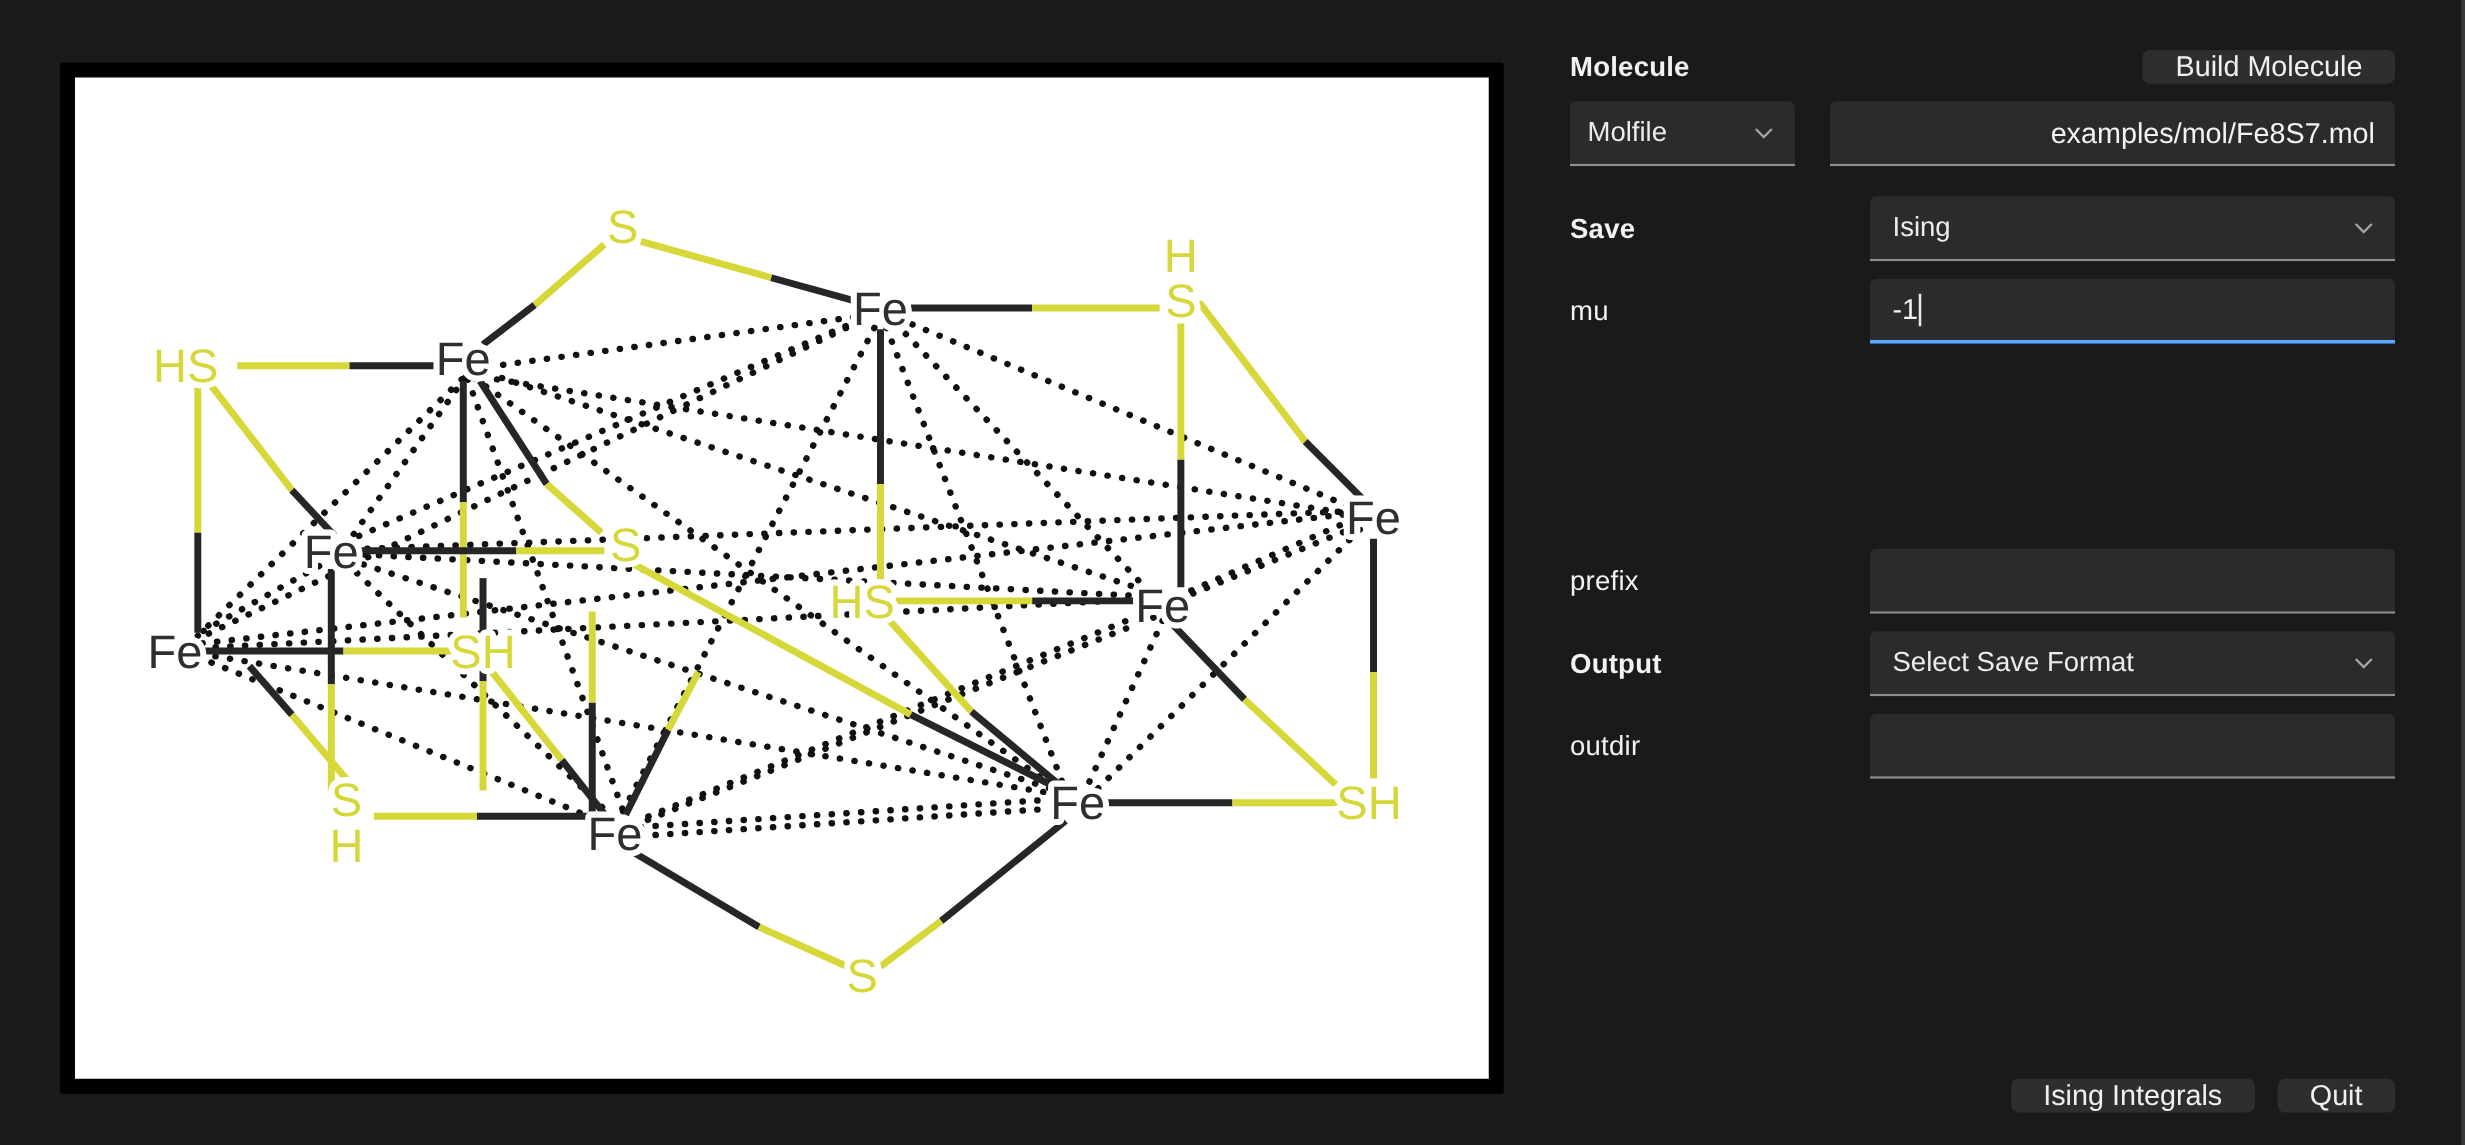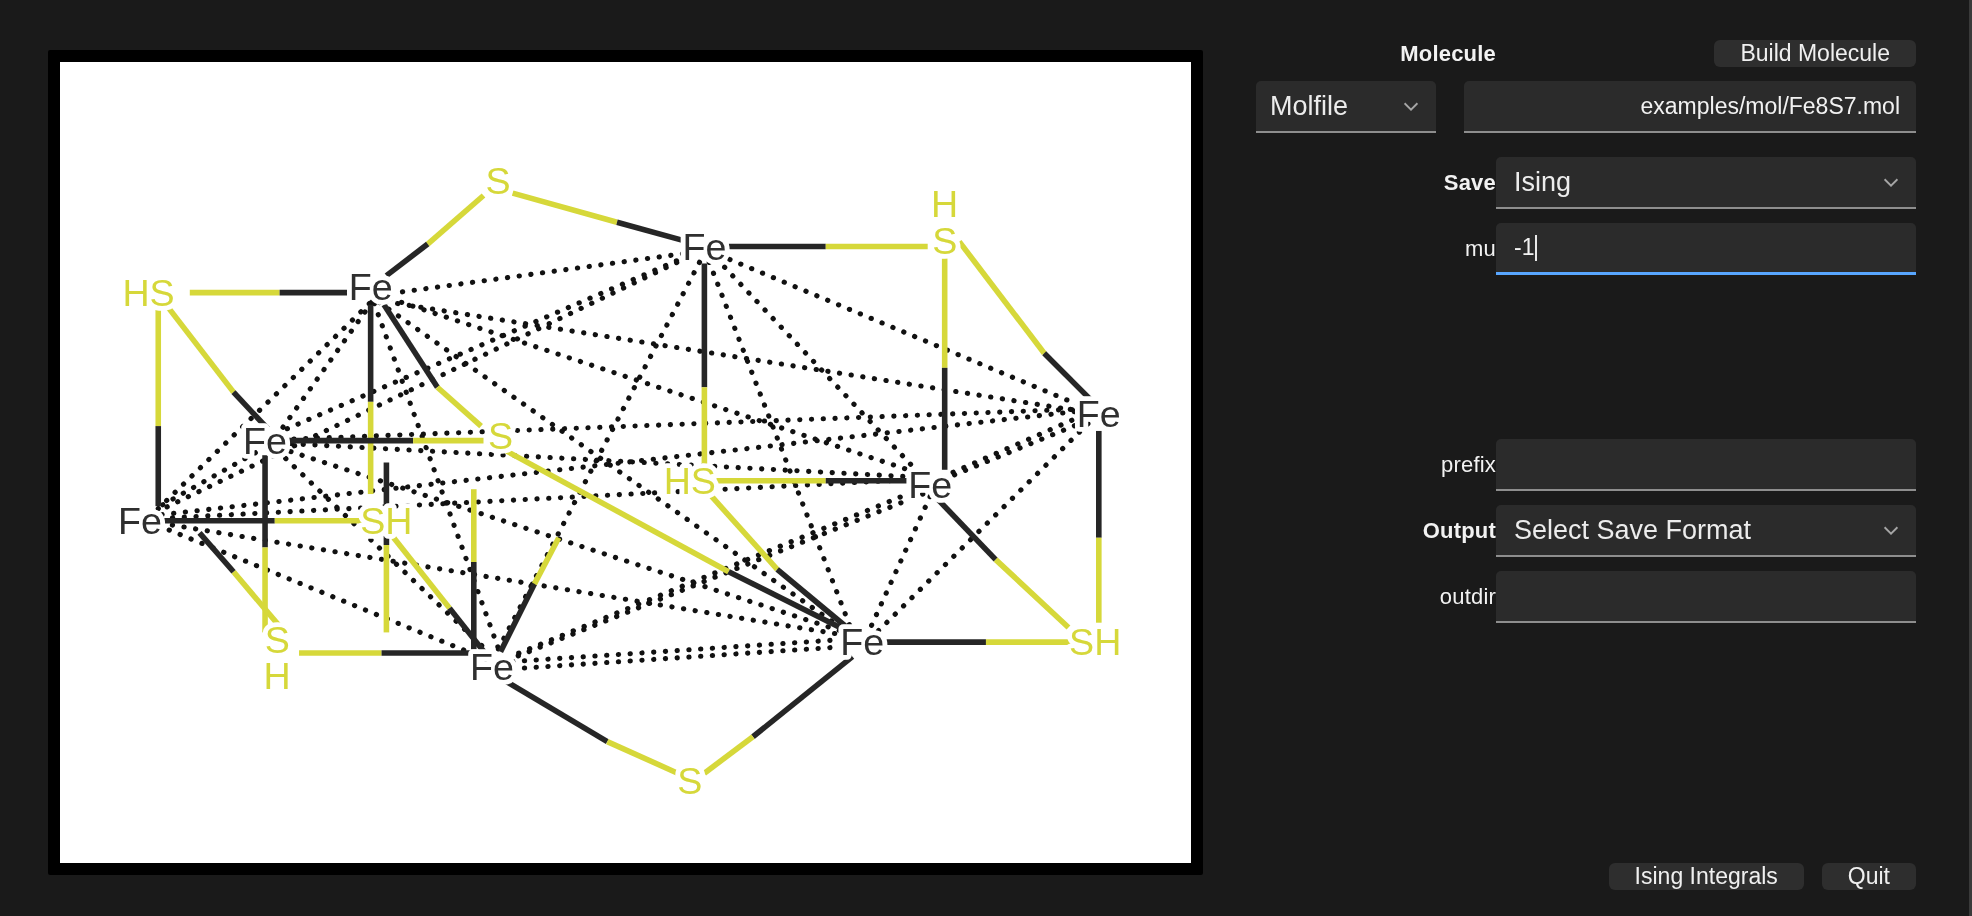--- a/index.html
+++ b/index.html
@@ -53,21 +53,20 @@
     display: flex;
     align-items: center;
     margin-bottom: 14px;
   }
   .lbl {
     color: #f2f2f2;
     font-size: 22px;
     width: 240px;
     flex: none;
     letter-spacing: 0.2px;
-    text-align: right;
   }
   .lbl.bold { font-weight: bold; }
 
   .btn {
     background: #2e2e2e;
     color: #f0f0f0;
     border: none;
     border-radius: 6px;
     font-size: 23px;
     font-family: "Liberation Sans", sans-serif;
@@ -78,21 +77,21 @@
 
   .select {
     position: relative;
     background: #2b2b2b;
     border-radius: 5px 5px 0 0;
     height: 52px;
     display: flex;
     align-items: center;
     padding: 0 14px;
     color: #ececec;
-    font-size: 27px;
+    font-size: 22px;
     cursor: pointer;
     border-bottom: 2px solid #8e8e8e;
   }
   .select .sel-val { flex: 1; white-space: nowrap; overflow: hidden; }
   .chev {
     width: 22px; height: 22px;
     flex: none;
     margin-left: 10px;
     opacity: .75;
   }

